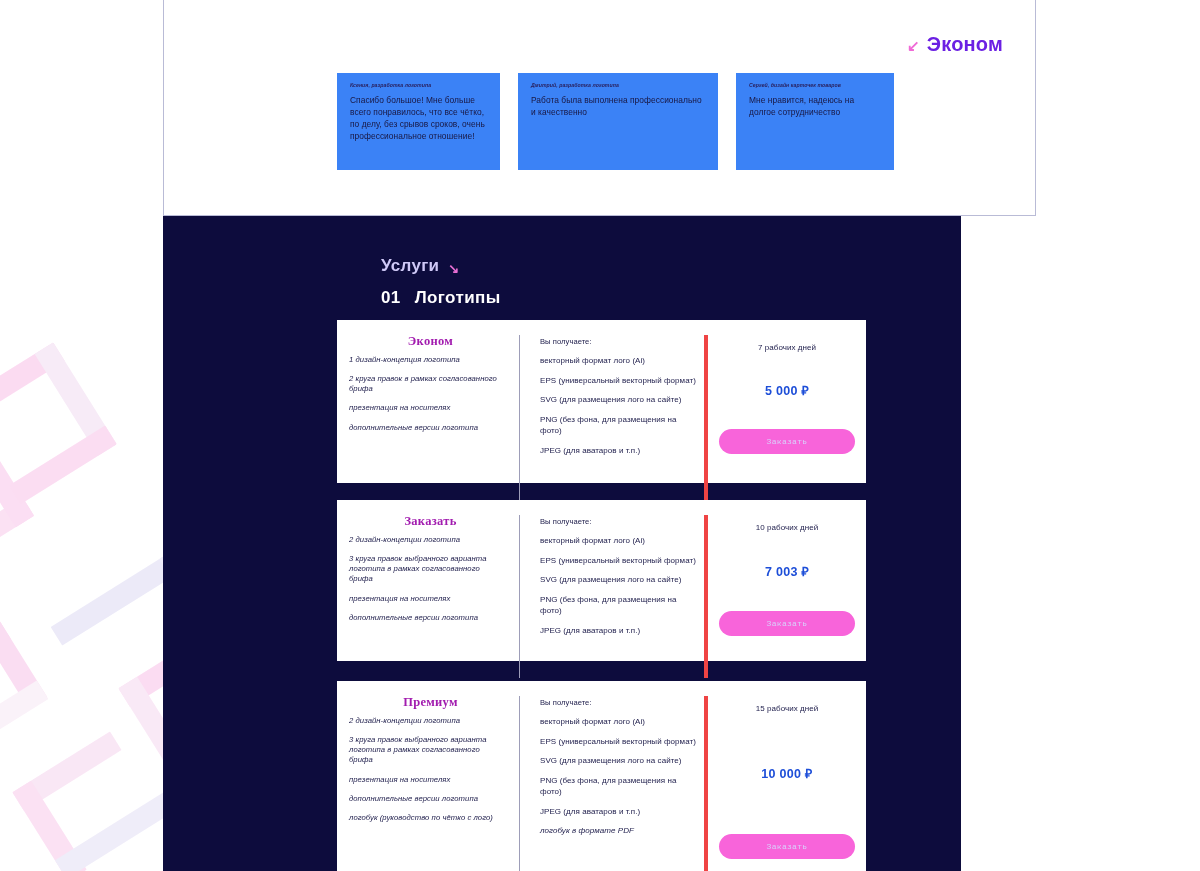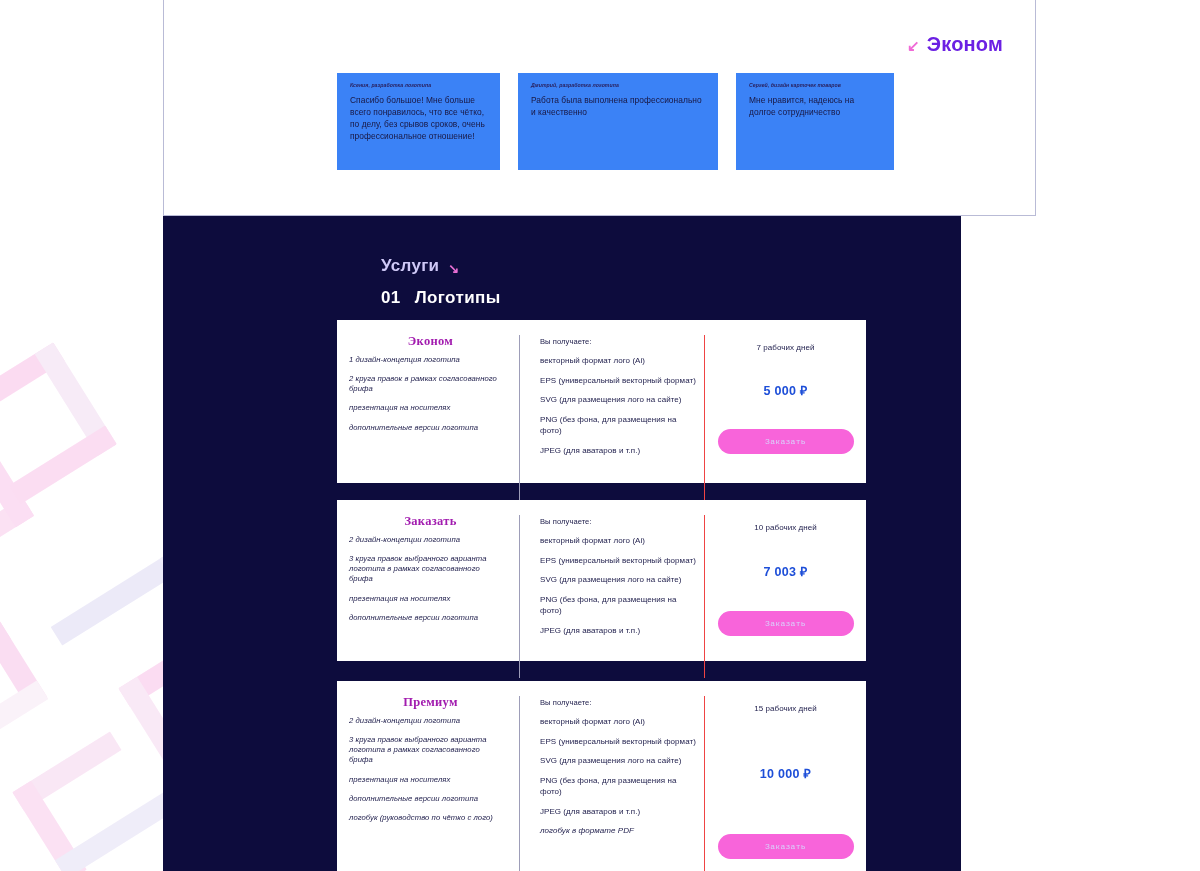--- a/index.html
+++ b/index.html
@@ -183,21 +183,21 @@
   .col-formats {
     width: 185px;
     padding: 0 8px 0 20px;
     border-left: 1px solid #9d9db8;
     margin-left: 2px;
     margin-top: -16px;
     padding-top: 2px;
   }
   .col-price {
     flex: 1;
-    border-left: 1px solid #ef4444;
+    border-left: 4px solid #ef4444;
     margin-top: -16px;
     padding-top: 2px;
     position: relative;
   }
 
   .feature {
     font-size: 7.7px;
     line-height: 1.32;
     font-style: italic;
     color: #23224f;

